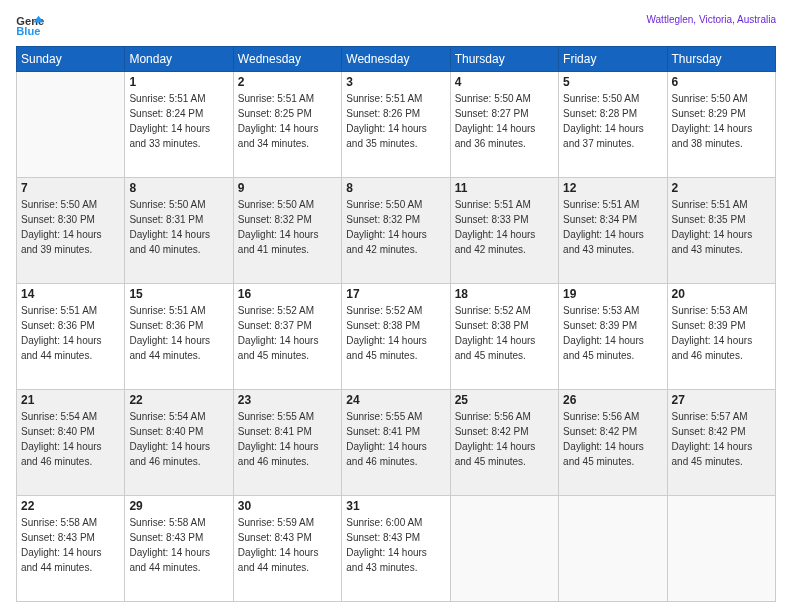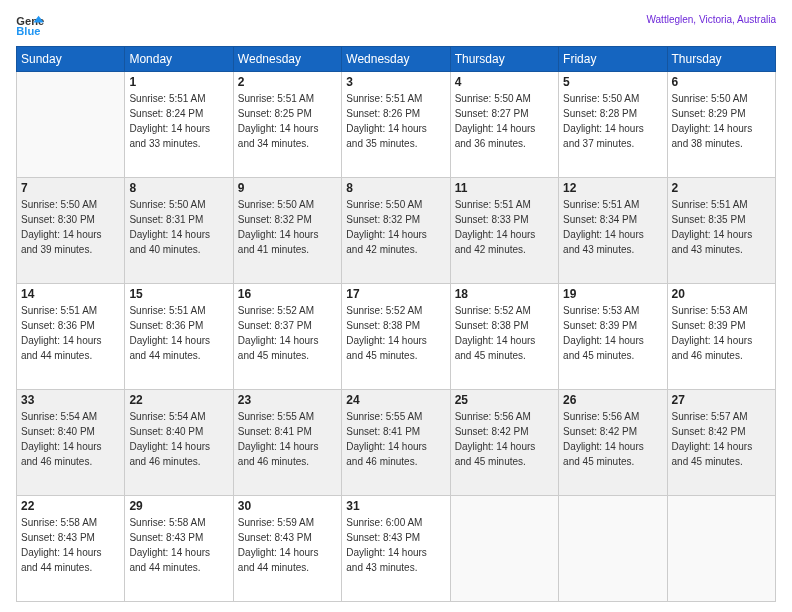--- a/index.html
+++ b/index.html
@@ -198,21 +198,21 @@
         <span class="day-num">19</span>
         <span class="cell-text">Sunrise: 5:53 AM<br>Sunset: 8:39 PM<br>Daylight: 14 hours and&nbsp;45 minutes.</span>
       </td>
           <td>
         <span class="day-num">20</span>
         <span class="cell-text">Sunrise: 5:53 AM<br>Sunset: 8:39 PM<br>Daylight: 14 hours and&nbsp;46 minutes.</span>
       </td>
         </tr>
         <tr class="row-shaded">
           <td>
-        <span class="day-num">33</span>
+        <span class="day-num">21</span>
         <span class="cell-text">Sunrise: 5:54 AM<br>Sunset: 8:40 PM<br>Daylight: 14 hours and&nbsp;46 minutes.</span>
       </td>
           <td>
         <span class="day-num">22</span>
         <span class="cell-text">Sunrise: 5:54 AM<br>Sunset: 8:40 PM<br>Daylight: 14 hours and&nbsp;46 minutes.</span>
       </td>
           <td>
         <span class="day-num">23</span>
         <span class="cell-text">Sunrise: 5:55 AM<br>Sunset: 8:41 PM<br>Daylight: 14 hours and&nbsp;46 minutes.</span>
       </td>

